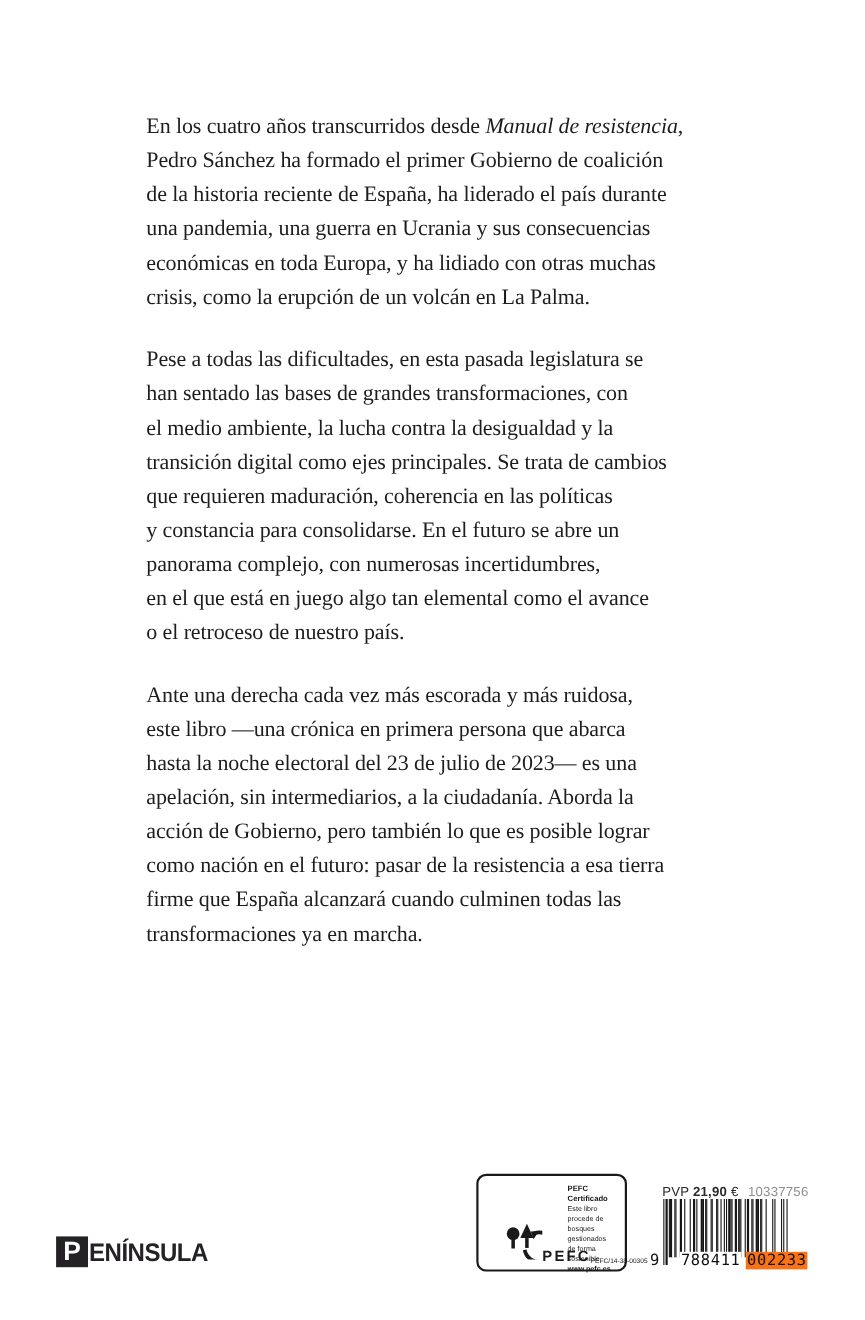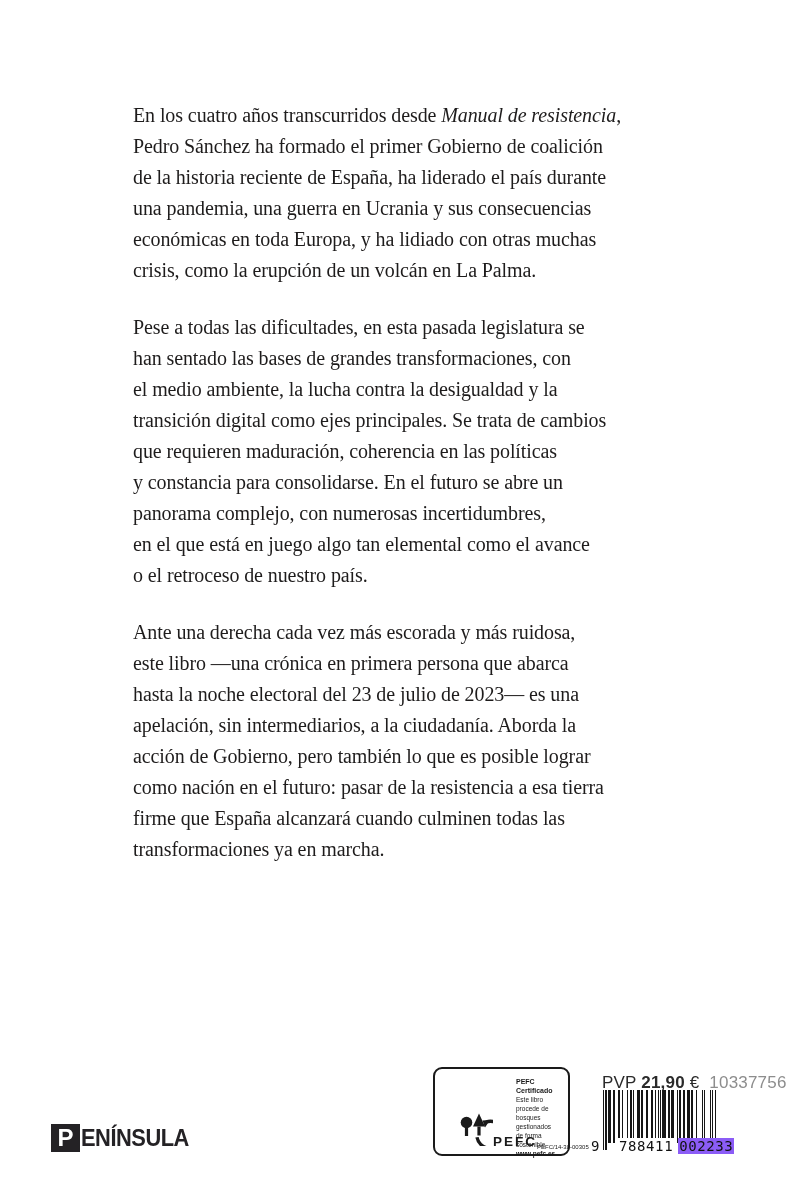--- a/index.html
+++ b/index.html
@@ -113,21 +113,21 @@
   
   .retail {
     position: absolute;
     left: 591px;
     top: 1076px;
     width: 150px;
     font-family: "Liberation Sans", sans-serif;
   }
   .pvp-line {
     margin-left: 11px;
-    font-size: 17px;
+    font-size: 12px;
     height: 14px;
     line-height: 14px;
     color: #2a2a2a;
     white-space: nowrap;
     letter-spacing: 0.2px;
   }
   .pvp-price { font-weight: bold; }
   .pvp-code  { color: #8d8d8d; margin-left: 5px; }
   .bars {
     margin-left: 12px;
@@ -142,21 +142,21 @@
     display: flex;
     margin-top: -12px;
     font-family: "DejaVu Sans Mono", monospace;
     font-size: 14px;
     line-height: 16px;
     color: #111111;
     position: relative;
   }
   .num-first { width: 11px; flex: none; }
   .num-g1 { margin-left: 16px; letter-spacing: 0.6px; background: #fff; padding: 0 1px; }
-  .num-g2 { margin-left: 4px; letter-spacing: 0.6px; background: #8b5cf6; padding: 0 1px; }
+  .num-g2 { margin-left: 4px; letter-spacing: 0.6px; background: #f97316; padding: 0 1px; }
 </style>
 </head>
 <body>
 
 <div class="page">
 
   <div class="synopsis">
     <p><span>En los cuatro años transcurridos desde </span><span class="book-title-italic">Manual de resistencia</span><span>,
 Pedro Sánchez ha formado el primer Gobierno de coalición
 de la historia reciente de España, ha liderado el país durante

